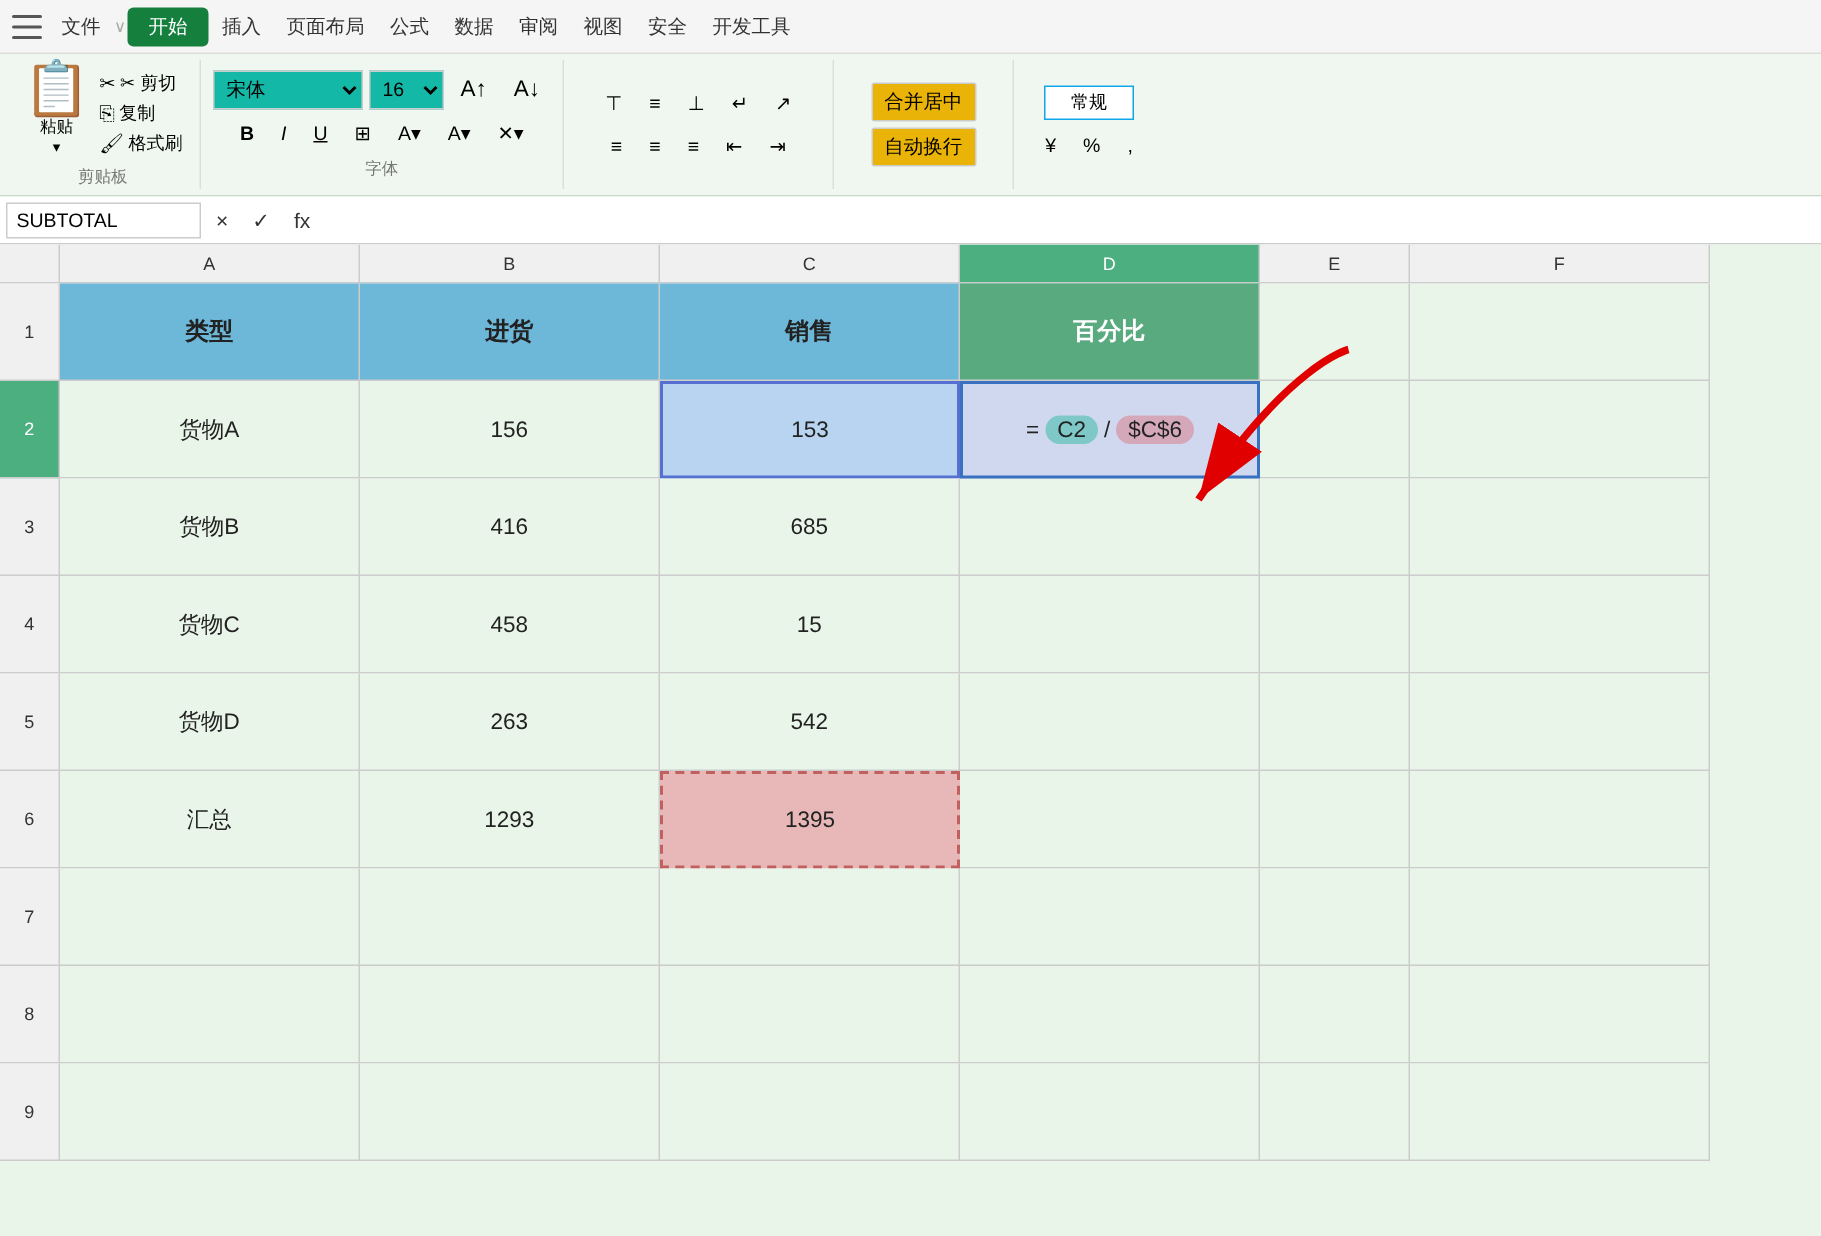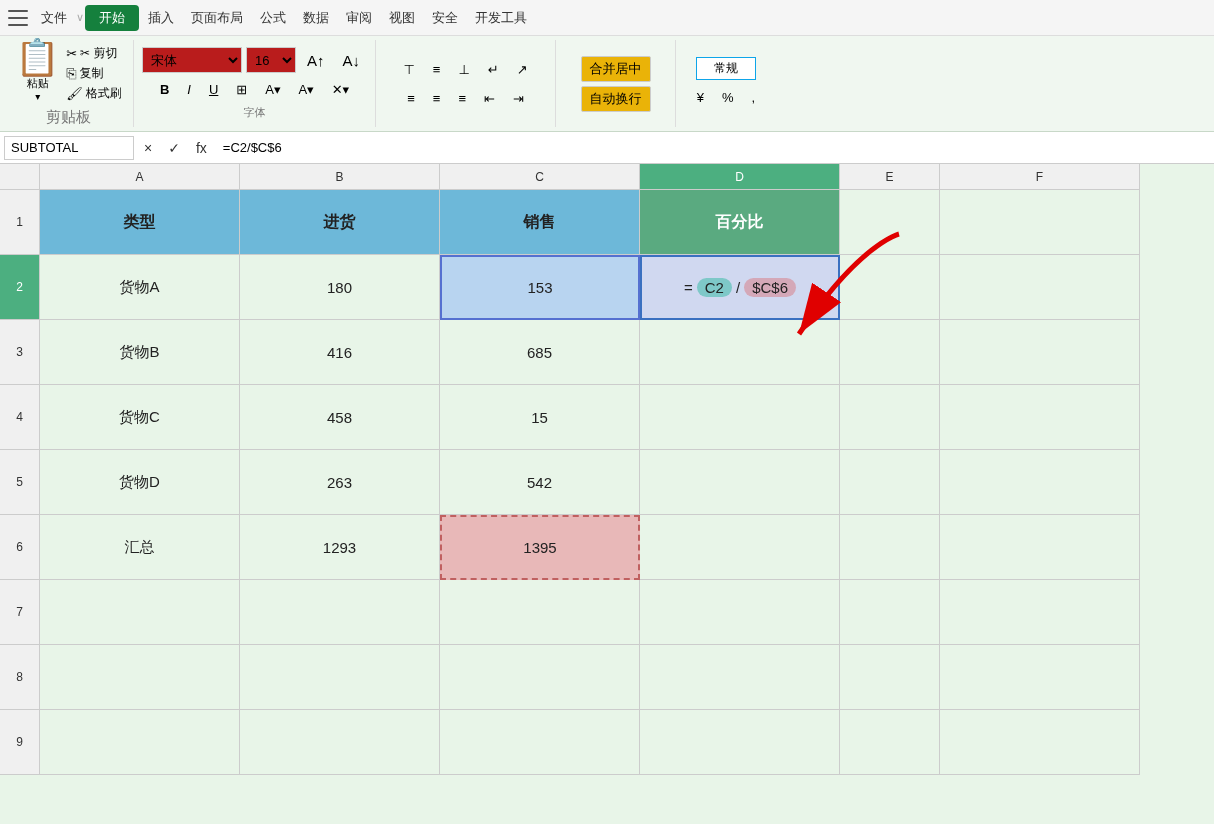--- a/index.html
+++ b/index.html
@@ -6,21 +6,21 @@
     body { font-family: 'Microsoft YaHei', SimSun, Arial, sans-serif; background: #fff; width: 1214px; height: 824px; overflow: hidden; font-size: 13px; }
 
     
     .menu-bar {
       display: flex; align-items: center; height: 36px; background: #f5f5f5; border-bottom: 1px solid #ddd; padding: 0 8px; gap: 1px;
     }
     .menu-icon { width: 20px; height: 16px; display: flex; flex-direction: column; justify-content: space-between; cursor: pointer; margin-right: 4px; }
     .menu-icon span { display: block; height: 2px; background: #555; border-radius: 1px; }
     .menu-item { padding: 4px 8px; cursor: pointer; font-size: 13px; color: #333; border-radius: 3px; }
     .menu-item.active { background: #15803d; color: #fff; border-radius: 4px; padding: 4px 14px; }
-    .format-select { border: 1px solid #ccc; background: #b91c1c; padding: 2px 4px; font-size: 13px; height: 26px; cursor: pointer; min-width: 80px; }
+    .format-select { border: 1px solid #ccc; background: #14b8a6; padding: 2px 4px; font-size: 13px; height: 26px; cursor: pointer; min-width: 80px; }
     .format-btn { border: 1px solid transparent; background: transparent; padding: 2px 6px; cursor: pointer; font-size: 13px; border-radius: 2px; height: 26px; }
     .format-btn.bold { font-weight: bold; }
     .format-btn.italic { font-style: italic; }
 
     
     .formula-bar {
       display: flex; align-items: center; height: 32px; background: #fff; border-bottom: 1px solid #ccc; padding: 0 4px; gap: 4px;
     }
     .cell-ref { border: 1px solid #ccc; width: 130px; height: 24px; padding: 0 6px; font-size: 13px; display: flex; align-items: center; background: #fff; }
     .formula-btn { cursor: pointer; padding: 2px 6px; font-size: 14px; color: #333; border: none; background: transparent; }
@@ -99,21 +99,21 @@
           <div style="display:flex; align-items:center; gap:3px; cursor:pointer;">
             <span style="font-size:13px;">⎘</span>
             <span style="font-size:12px;">复制</span>
           </div>
           <div style="display:flex; align-items:center; gap:3px; cursor:pointer;">
             <span style="font-size:13px;">🖌</span>
             <span style="font-size:12px;">格式刷</span>
           </div>
         </div>
       </div>
-      <div style="text-align:center; font-size:15px; color:#777; margin-top:2px;">剪贴板</div>
+      <div style="text-align:center; font-size:11px; color:#777; margin-top:2px;">剪贴板</div>
     </div>
 
     <div class="ribbon-section" style="flex-direction:column; justify-content:center; gap:3px; min-width:220px;">
       <div style="display:flex; align-items:center; gap:4px;">
         <select class="format-select" style="min-width:100px;">
           <option>宋体</option>
         </select>
         <select class="format-select" style="min-width:50px;">
           <option>16</option>
         </select>
@@ -162,21 +162,20 @@
         <button class="format-btn">,</button>
       </div>
     </div>
   </div>
 
   <div class="formula-bar">
     <div class="cell-ref">SUBTOTAL</div>
     <button class="formula-btn">×</button>
     <button class="formula-btn">✓</button>
     <button class="formula-btn">fx</button>
-    <input class="formula-input" value="=C2/$C$6" readonly="" style="">
   </div>
 
   <div class="spreadsheet-wrapper" style="position:relative; flex:1; background:#e8f5e8; overflow:hidden;">
 
     <div style="position:absolute; right:295px; top:60px; pointer-events:none; z-index:10;">
       <svg width="180" height="130" viewBox="0 0 180 130">
 
         <defs>
           <marker id="arrowhead" markerWidth="10" markerHeight="7" refX="10" refY="3.5" orient="auto">
             <polygon points="0 0, 10 3.5, 0 7" fill="#e00000"></polygon>
@@ -216,21 +215,21 @@
           <div class="cell header-cell" style="width:200px; min-width:200px; height:65px;">类型</div>
           <div class="cell header-cell" style="width:200px; min-width:200px; height:65px;">进货</div>
           <div class="cell header-cell" style="width:200px; min-width:200px; height:65px;text-align:right;">销售</div>
           <div class="cell" style="width:200px; min-width:200px; height:65px; background:#5aaa80; color:#fff; font-weight:bold; font-size:16px;">百分比</div>
           <div class="cell" style="width:100px; min-width:100px; height:65px; background:#e8f5e8;"></div>
           <div class="cell" style="width:200px; min-width:200px; height:65px; background:#e8f5e8;"></div>
         </div>
 
         <div class="grid-row">
           <div class="cell" style="width:200px; min-width:200px; height:65px;">货物A</div>
-          <div class="cell" style="width:200px; min-width:200px; height:65px;">180</div>
+          <div class="cell" style="width:200px; min-width:200px; height:65px;">156</div>
           <div class="cell light-blue" style="width:200px; min-width:200px; height:65px; border:2px solid #5570d0;">153</div>
 
           <div class="cell" style="width:200px; min-width:200px; height:65px; background:#d0d8f0; border:2px solid #3a70c0; position:relative;">
             <div class="formula-display">
               <span>=</span>
               <span class="formula-ref-c2">C2</span>
               <span>/</span>
               <span class="formula-ref-c6">$C$6</span>
             </div>
           </div>

